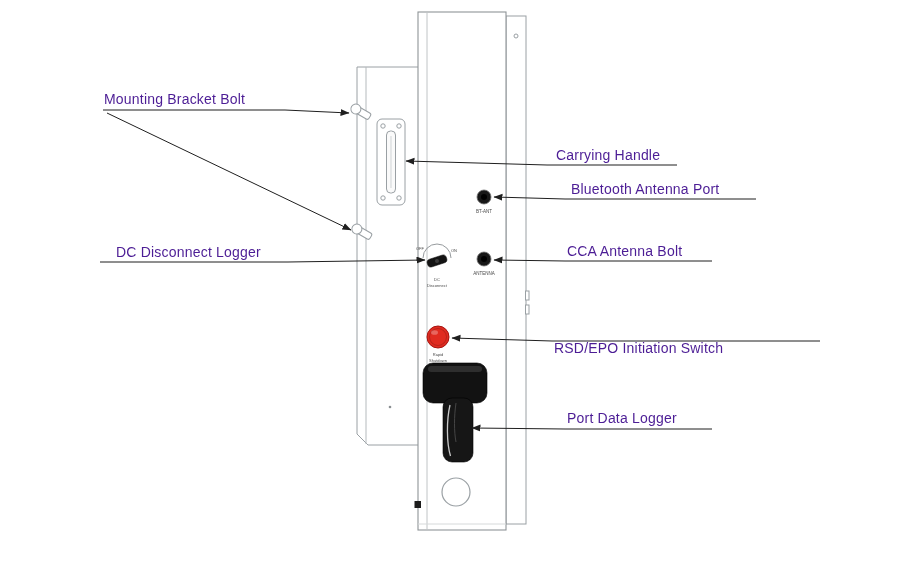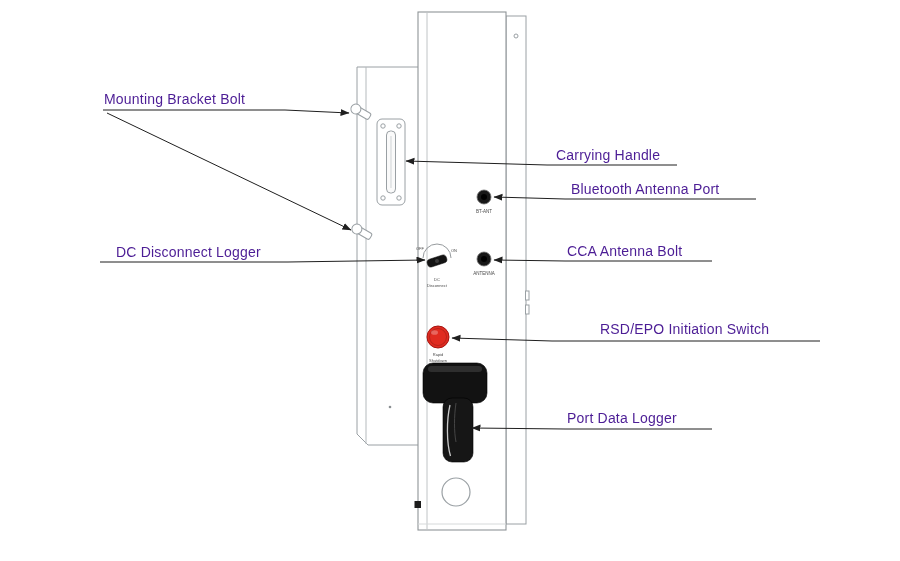--- a/index.html
+++ b/index.html
@@ -135,16 +135,16 @@
   <div class="label" style="left:104px; top:92px;">Mounting Bracket Bolt</div>
 
   <div class="label" style="left:549px; top:148px;margin-left:7px;">Carrying Handle</div>
 
   <div class="label" style="left:571px; top:182px;">Bluetooth Antenna Port</div>
 
   <div class="label" style="left:116px; top:245px;">DC Disconnect Logger</div>
 
   <div class="label" style="left:567px; top:244px;">CCA Antenna Bolt</div>
 
-  <div class="label" style="left:554px; top:322px;margin-left:46px;">RSD/EPO Initiation Switch</div>
+  <div class="label" style="left:554px; top:341px;">RSD/EPO Initiation Switch</div>
 
   <div class="label" style="left:567px; top:411px;">Port Data Logger</div>
 </div>
 
 </body></html>

